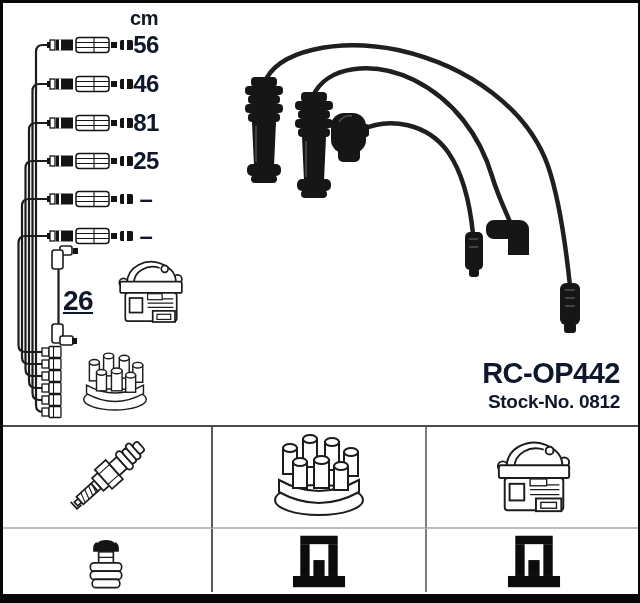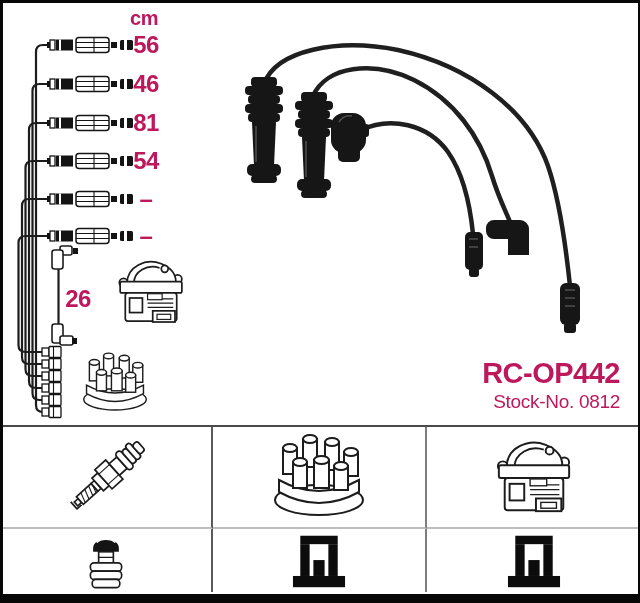--- a/index.html
+++ b/index.html
@@ -1,31 +1,31 @@
 <!DOCTYPE html>
 <html><head>
 <meta charset="utf-8">
 <style>
   html,body{margin:0;padding:0;background:#888;}
   .frame{position:relative;width:640px;height:603px;background:#fff;overflow:hidden;
-         font-family:"Liberation Sans",sans-serif;color:#be185d;}
+         font-family:"Liberation Sans",sans-serif;color:#0f172a;}
   .edge{position:absolute;background:#070707;}
   .edge-top{left:0;top:0;width:640px;height:3px;}
   .edge-left{left:0;top:0;width:3px;height:603px;}
   .edge-right{right:0;top:0;width:2px;height:603px;}
   .edge-bottom{left:0;top:594px;width:640px;height:9px;}
   svg.schematic{position:absolute;left:0;top:0;width:213px;height:425px;}
   svg.photo{position:absolute;left:218px;top:36px;width:395px;height:320px;}
   .lbl{position:absolute;font-weight:bold;letter-spacing:-0.5px;text-align:center;}
   .cm-lbl{left:124px;top:7px;width:40px;font-size:20px;}
   .len-lbl{left:124px;width:44px;font-size:24px;height:30px;line-height:30px;text-align:center;}
-  .jump-lbl{left:57px;top:285px;width:42px;font-size:24px;}
+  .jump-lbl{left:57px;top:285px;width:42px;font-size:28px;text-decoration:underline;}
   .part-no{position:absolute;right:20px;top:357px;font-size:29px;font-weight:bold;
            letter-spacing:-0.5px;text-align:center;}
-  .stock-no{position:absolute;right:20px;top:391px;font-size:19px;font-weight:normal;
+  .stock-no{position:absolute;right:20px;top:391px;font-size:19px;font-weight:bold;
             letter-spacing:-0.3px;text-align:right;}
   .legend{position:absolute;left:0;top:425px;width:640px;height:167px;
           border-top:2px solid #4a4a4a;display:grid;
           grid-template-columns:213px 214px 213px;grid-template-rows:102px 63px;}
   .cell{display:flex;align-items:center;justify-content:center;
         border-right:2px solid #5a5a5a;border-bottom:2px solid #bdbdbd;box-sizing:border-box;}
   .cell:nth-child(3n+2){border-right-color:#7d7d7d;}
   .cell:nth-child(3n){border-right:none;}
   .cell:nth-child(n+4){border-bottom:none;}
   .hidden-defs{position:absolute;width:0;height:0;overflow:hidden;}
@@ -166,21 +166,21 @@
       <rect x="72" y="338" width="5" height="6" fill="#141414"></rect>
     </g>
     <use href="#sym-coil" x="115" y="254" width="72" height="76"></use>
     <use href="#sym-cap" x="78" y="346" width="74" height="74"></use>
   </svg>
 
   <div class="lbl cm-lbl">cm</div>
   <div class="lbl len-lbl" style="top:30px">56</div>
   <div class="lbl len-lbl" style="top:69px">46</div>
   <div class="lbl len-lbl" style="top:108px">81</div>
-  <div class="lbl len-lbl" style="top:146px">54</div>
+  <div class="lbl len-lbl" style="top:146px">25</div>
   <div class="lbl len-lbl" style="top:184px">–</div>
   <div class="lbl len-lbl" style="top:221px">–</div>
   <div class="lbl jump-lbl">26</div>
 
   <svg class="photo" viewBox="0 0 395 320">
     <g fill="none" stroke="#1f1f1f" stroke-width="4.5" stroke-linecap="round">
       <path d="M46 48 C58 14 120 2 180 14 C252 30 310 74 330 130 C342 165 348 212 352 250"></path>
       <path d="M95 60 C108 30 155 24 196 44 C236 64 262 100 274 140 C280 160 288 176 292 186"></path>
       <path d="M143 94 C172 80 210 88 230 116 C244 136 252 168 255 198"></path>
     </g>

